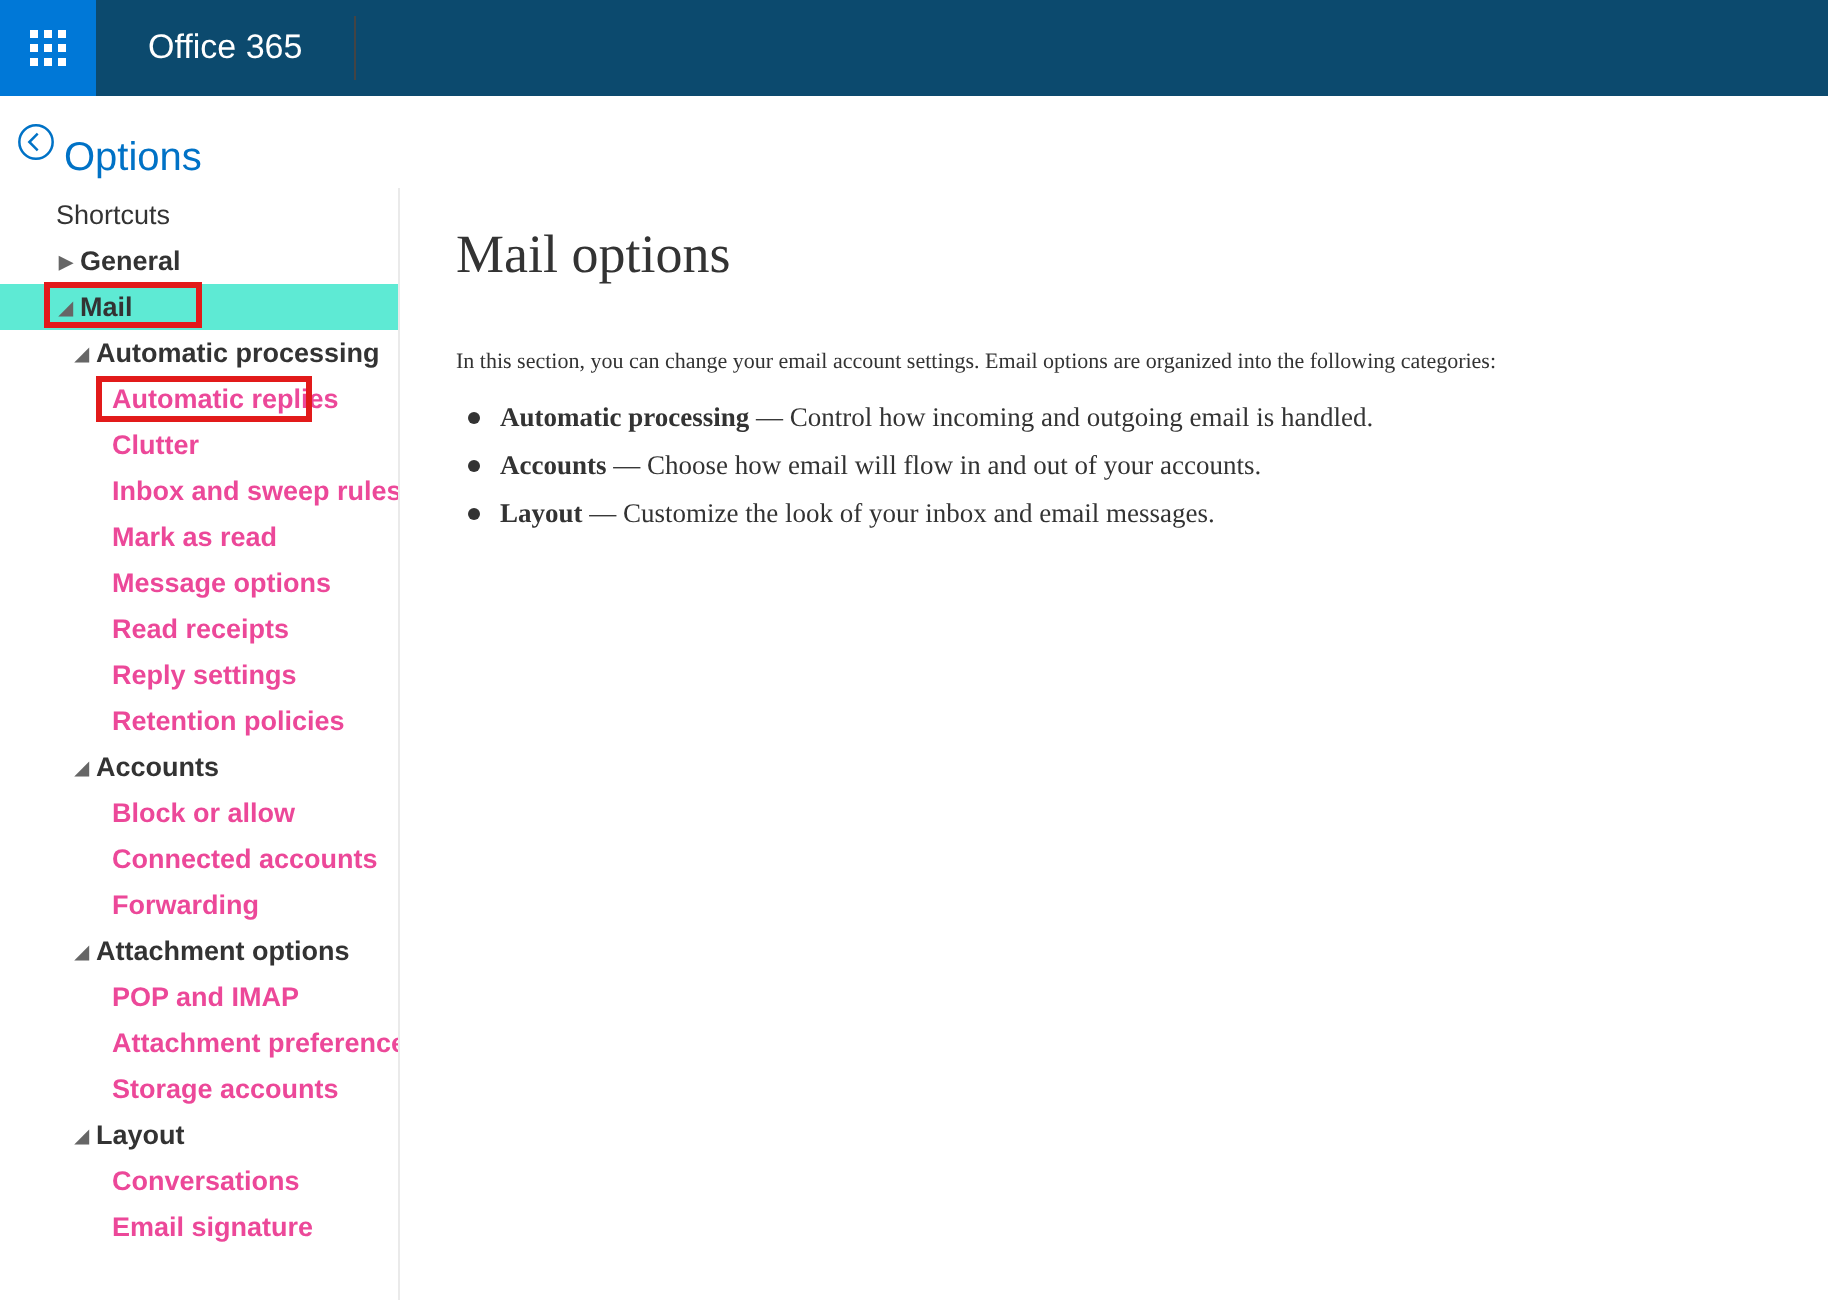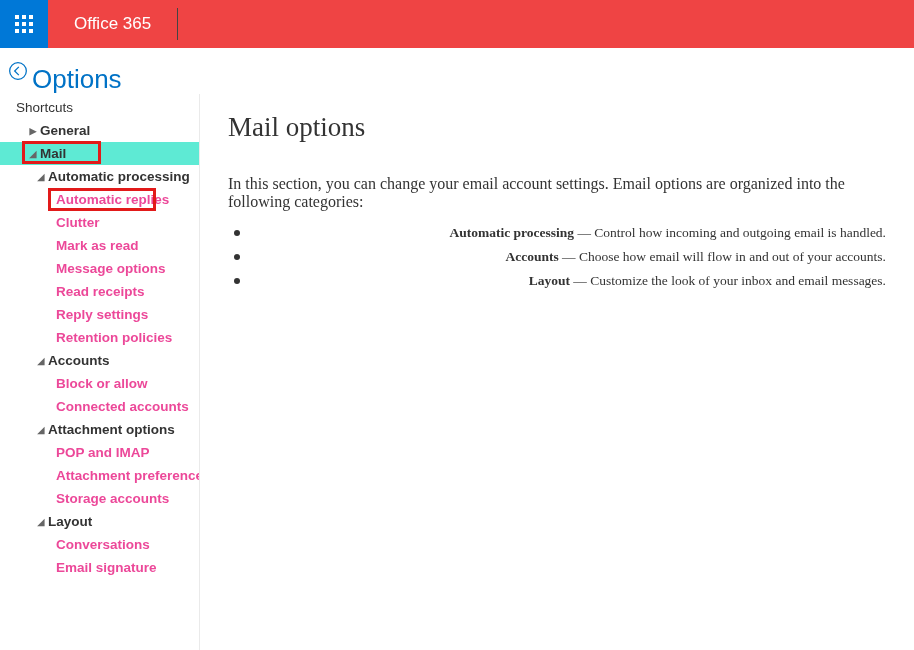--- a/index.html
+++ b/index.html
@@ -10,21 +10,21 @@
     color: #333;
     background: #fff;
     width: 914px;
     height: 650px;
     overflow: hidden;
   }
 
   
   .topbar {
     height: 48px;
-    background: #ef4444;
+    background: #0c4a6e;
     color: #fff;
     display: flex;
     align-items: stretch;
   }
   .app-launcher {
     width: 48px;
     background: #0078d7;
     display: flex;
     align-items: center;
     justify-content: center;
@@ -57,21 +57,21 @@
     padding-left: 6px;
   }
   .back-btn {
     width: 24px; height: 24px;
     color: #0072c6;
     display: flex; align-items: center; justify-content: center;
   }
   .back-btn svg { width: 20px; height: 20px; stroke: #0072c6; fill: none; stroke-width: 1.5; }
   .page-title {
     color: #0072c6;
-    font-size: 26px;
+    font-size: 20px;
     font-weight: 400;
     margin-left: 2px;
     margin-top: 16px;
   }
 
   
   .body-row {
     display: flex;
     align-items: flex-start;
     height: calc(100% - 48px - 46px);
@@ -107,21 +107,21 @@
     display: inline-block;
     width: 10px;
     margin-right: 2px;
     text-align: center;
     color: #666;
     font-size: 9px;
     transform: translateY(-1px);
   }
   .tree-row.selected { background: #5eead4; }
   .shortcuts-heading {
-    padding-left: 16px;
+    padding-left: 28px;
     font-weight: 400;
     color: #333;
   }
   .level-0 { padding-left: 28px; }
   .level-1 { padding-left: 36px; }
   .level-2 { padding-left: 56px; color: #ec4899; }
 
   .highlight-box {
     position: absolute;
     border: 3px solid #e21a1a;
@@ -129,31 +129,30 @@
   }
 
   
   .content h1 {
     font-size: 27px;
     font-weight: 300;
     color: #333;
     margin-bottom: 32px;
   }
   .content p.intro {
-    font-size: 16px;
+    font-size: 11px;
     color: #333;
     margin-bottom: 10px;
   }
   .bullets { list-style: none; padding-left: 22px; }
   .bullets li {
     position: relative;
     font-size: 13.5px;
     line-height: 24px;
     color: #333;
-    text-align: right;
   }
   .bullets li::before {
     content: "";
     position: absolute;
     left: -16px;
     top: 9px;
     width: 6px;
     height: 6px;
     background: #333;
     border-radius: 50%;
@@ -203,31 +202,33 @@
 
     <div class="tree-row level-0 selected">
       <span class="caret">◢</span><span>Mail</span>
     </div>
 
     <div class="tree-row level-1">
       <span class="caret">◢</span><span>Automatic processing</span>
     </div>
     <div class="tree-row level-2">Automatic replies</div>
     <div class="tree-row level-2">Clutter</div>
+    <div class="tree-row level-2">Inbox and sweep rules</div>
     <div class="tree-row level-2">Mark as read</div>
     <div class="tree-row level-2">Message options</div>
     <div class="tree-row level-2">Read receipts</div>
     <div class="tree-row level-2">Reply settings</div>
     <div class="tree-row level-2">Retention policies</div>
 
     <div class="tree-row level-1">
       <span class="caret">◢</span><span>Accounts</span>
     </div>
     <div class="tree-row level-2">Block or allow</div>
     <div class="tree-row level-2">Connected accounts</div>
+    <div class="tree-row level-2">Forwarding</div>
     <div class="tree-row level-1">
       <span class="caret">◢</span><span>Attachment options</span>
     </div>
 
     <div class="tree-row level-2">POP and IMAP</div>
     <div class="tree-row level-2">Attachment preferences</div>
     <div class="tree-row level-2">Storage accounts</div>
 
     <div class="tree-row level-1">
       <span class="caret">◢</span><span>Layout</span>

